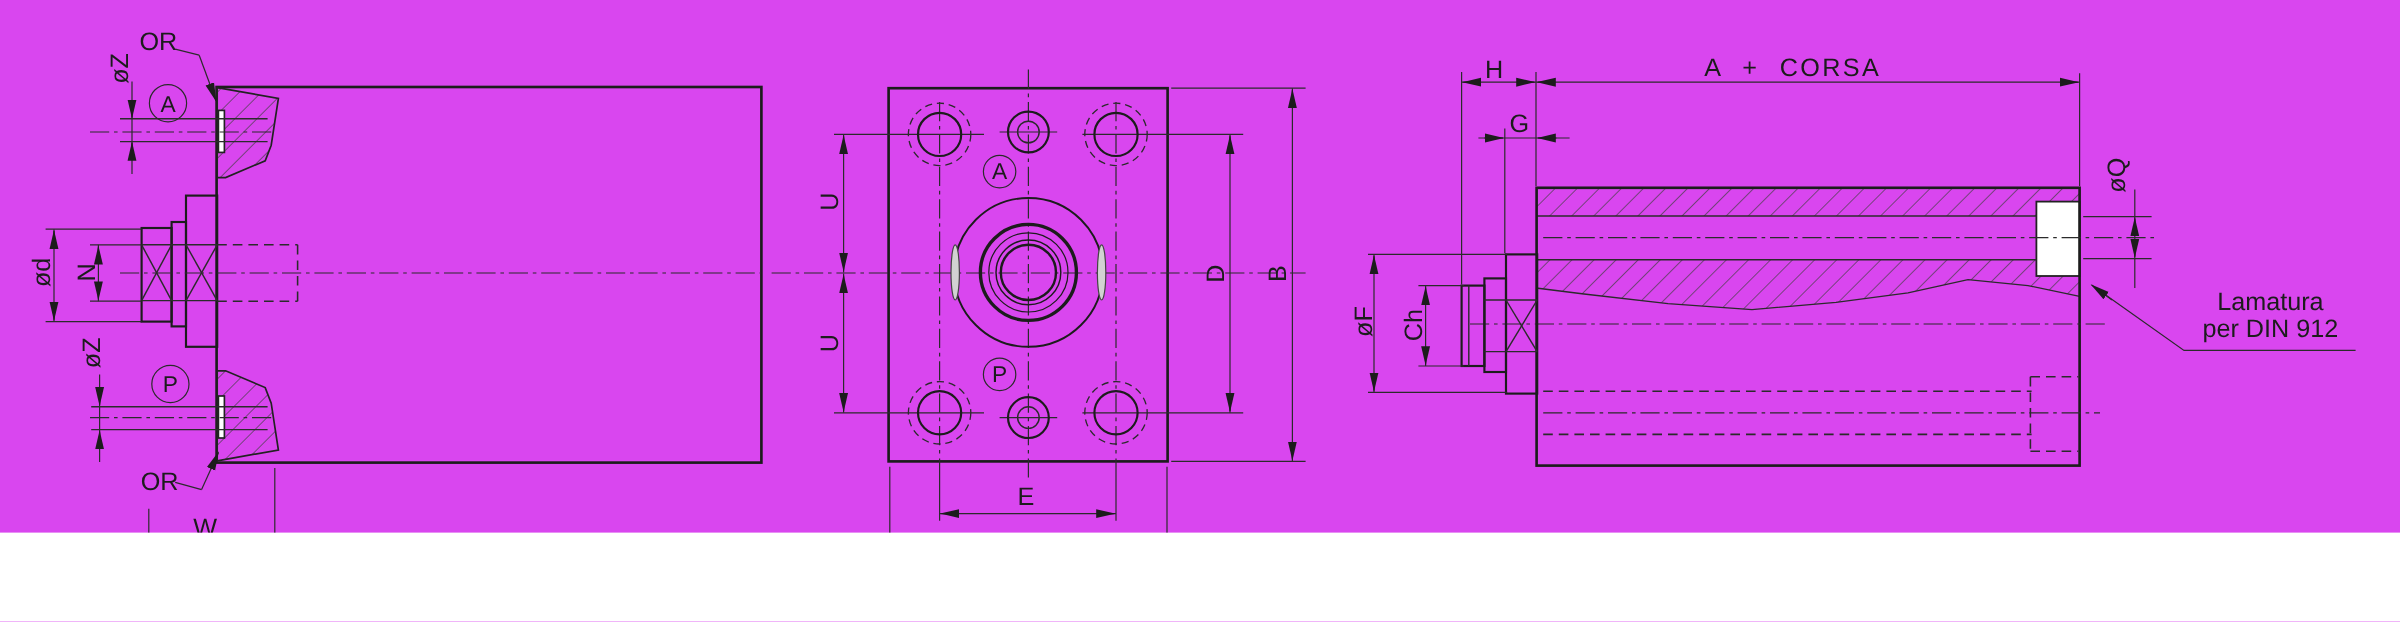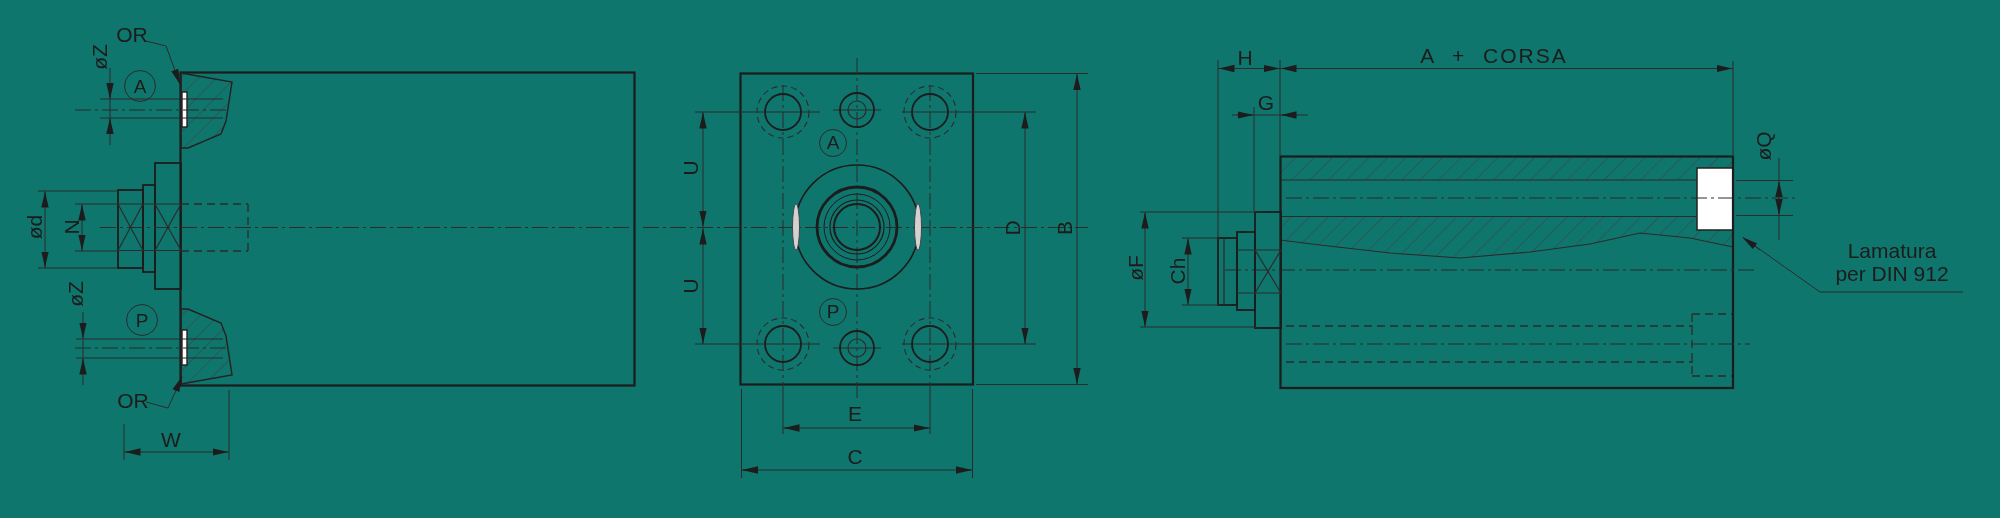--- a/index.html
+++ b/index.html
@@ -1,16 +1,16 @@
 <!DOCTYPE html>
 <html><head>
 <meta charset="utf-8">
 <style>
   html,body{margin:0;padding:0;background:#ffffff;}
-  .stage{position:relative;width:2000px;height:518px;background:#0f766e;overflow:hidden;}
+  .stage{position:relative;width:2000px;height:444px;background:#d946ef;overflow:hidden;}
   svg{display:block;}
   .lbl{font-family:"Liberation Sans", sans-serif;font-size:21px;fill:#1c1c1c;text-anchor:middle;}
   .lbl-sm{font-family:"Liberation Sans", sans-serif;font-size:19px;fill:#1c1c1c;text-anchor:middle;}
   .lbl-wide{font-family:"Liberation Sans", sans-serif;font-size:21px;fill:#1c1c1c;text-anchor:middle;letter-spacing:2px;word-spacing:9px;}
   .outline{stroke:#1c1c1c;stroke-width:2.2;fill:none;}
   .med{stroke:#1c1c1c;stroke-width:1.8;fill:none;}
   .thin{stroke:#2b2b2b;stroke-width:1.2;fill:none;}
   .dim{stroke:#2b2b2b;stroke-width:1;fill:none;}
   .cl{stroke:#2b2b2b;stroke-width:1;fill:none;stroke-dasharray:16 4 3 4;}
   .hid{stroke:#2b2b2b;stroke-width:1.3;fill:none;stroke-dasharray:8 5;}

